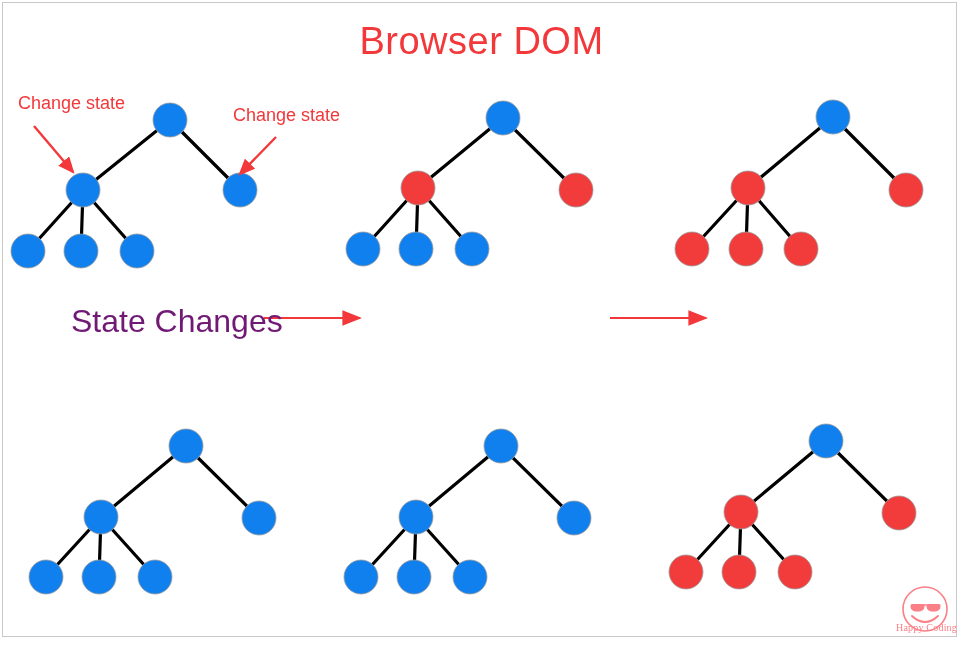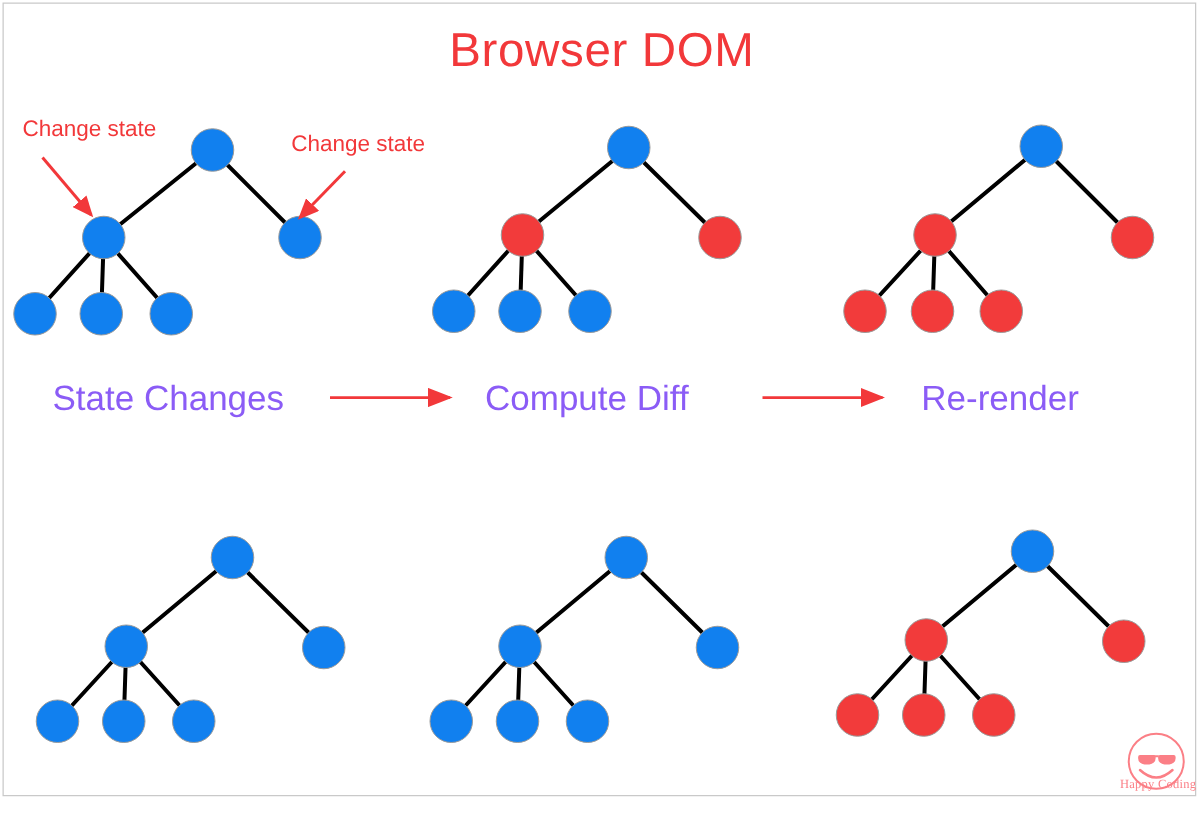--- a/index.html
+++ b/index.html
@@ -51,25 +51,26 @@
     text-align: center;
   }
   #title-browser-dom {
     left: 0;
     top: 353px;
     width: 963px;
     text-align: center;
   }
   .stage-label {
     position: absolute;
-    color: #8b5cf6;
-    font-size: 28px;
+    color: #701a75;
+    font-size: 32px;
     font-weight: 400;
     white-space: nowrap;
     font-family: "Liberation Sans", sans-serif;
+    margin-left: 29px;
   }
   #stage-label-0 { left: 42px;  top: 303px; }
   #stage-label-1 { left: 388px; top: 303px; }
   #stage-label-2 { left: 737px; top: 303px; }
 
   .annotation {
     position: absolute;
     color: #f2383a;
     font-size: 18px;
     font-weight: 400;
@@ -208,23 +209,21 @@
         <line x1="34" y1="126" x2="73" y2="172" stroke="#f2383a" stroke-width="2.4" marker-end="url(#arrowhead-annotation)"></line>
         <line x1="276" y1="137" x2="240" y2="174" stroke="#f2383a" stroke-width="2.4" marker-end="url(#arrowhead-annotation)"></line>
       </g>
   </svg>
 
   <div class="title" id="title-virtual-dom">Browser DOM</div>
 
 
   <div class="stage-label" id="stage-label-0">State Changes</div>
 
-  <div class="stage-label" id="stage-label-1">Compute Diff</div>
-
-  <div class="stage-label" id="stage-label-2">Re-render</div>
+
 
   <div class="annotation" id="annotation-0">Change state</div>
 
   <div class="annotation" id="annotation-1">Change state</div>
 
   <svg id="logo" viewBox="0 0 58 56" xmlns="http://www.w3.org/2000/svg">
     <circle cx="29" cy="26" r="22" fill="none" stroke="#fb7f86" stroke-width="1.6"></circle>
     <path d="M15 21 h12 a1.5 1.5 0 0 1 1.5 1.5 v1 a5 5 0 0 1 -5 5 h-4 a5 5 0 0 1 -5 -5 v-1 a1.5 1.5 0 0 1 1.5 -1.5 z" fill="#fb7f86"></path>
     <path d="M31 21 h12 a1.5 1.5 0 0 1 1.5 1.5 v1 a5 5 0 0 1 -5 5 h-4 a5 5 0 0 1 -5 -5 v-1 a1.5 1.5 0 0 1 1.5 -1.5 z" fill="#fb7f86"></path>
     <line x1="27" y1="22" x2="31" y2="22" stroke="#fb7f86" stroke-width="1.6"></line>

